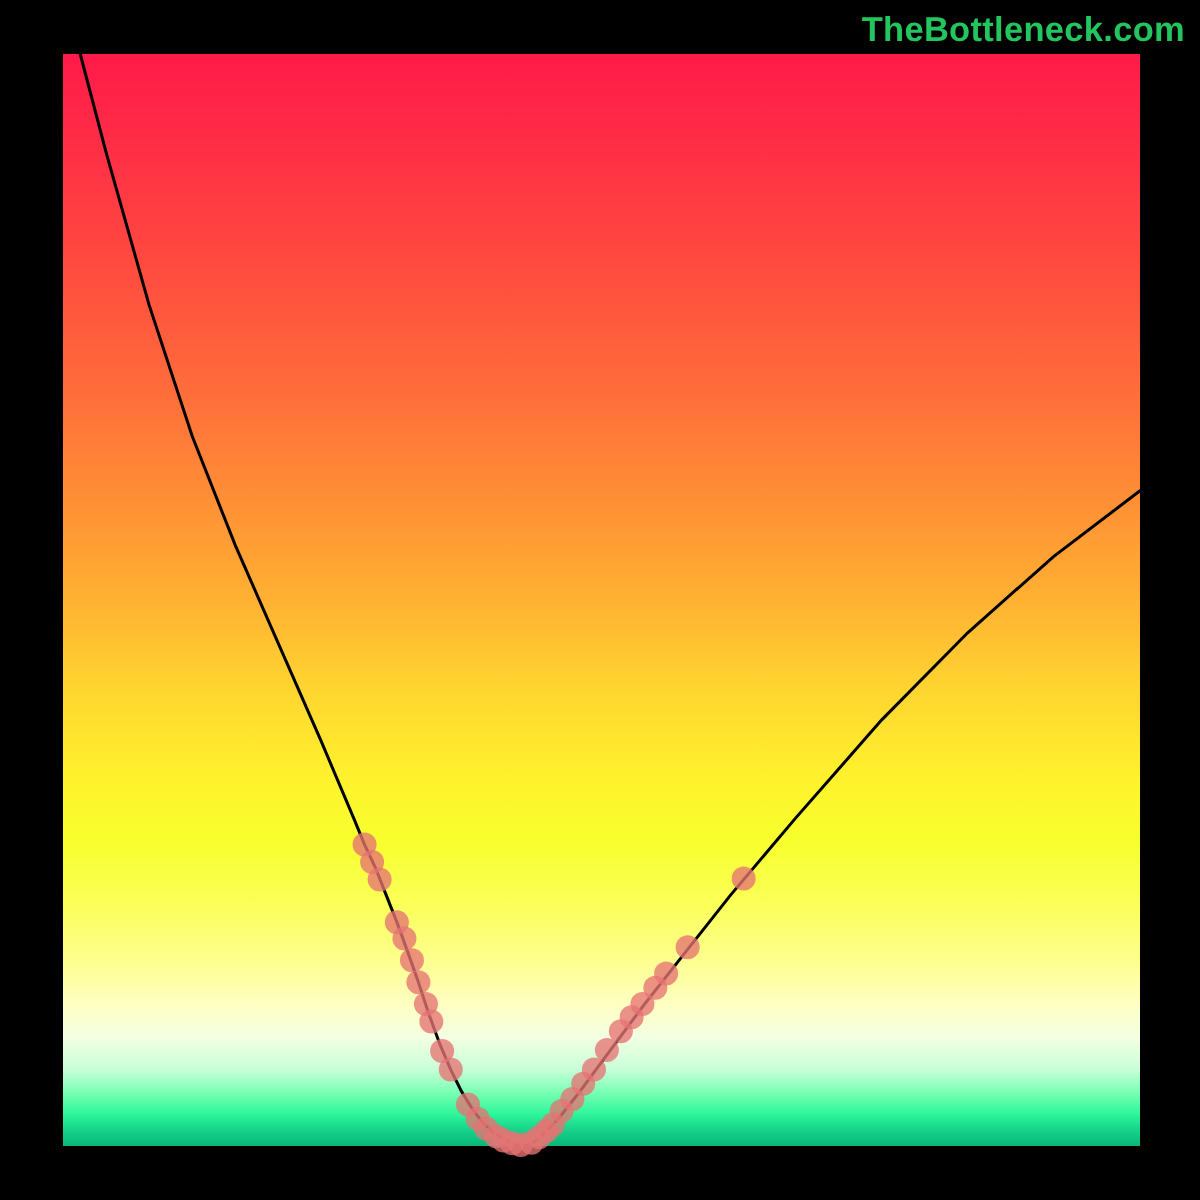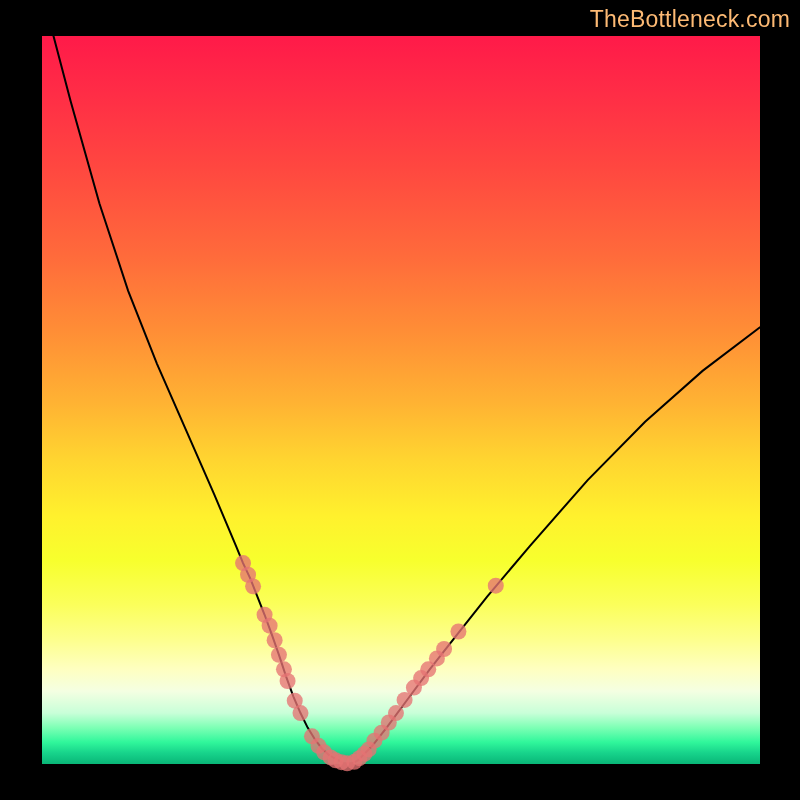--- a/index.html
+++ b/index.html
@@ -41,23 +41,23 @@
       #c8ffd8 93%,
       #7dffb5 95%,
       #30f79b 97%,
       #17d38b 98.5%,
       #09b677 100%);
   }
   .watermark {
     position: absolute;
     top: 6px;
     right: 10px;
-    color: #fdba74;
+    color: #22c55e;
     font-size: 23px;
-    font-weight: 400;
+    font-weight: 700;
     letter-spacing: 0.2px;
     user-select: none;
   }
   svg.curve-layer {
     position: absolute;
     inset: 0;
     width: 100%;
     height: 100%;
     overflow: visible;
   }

